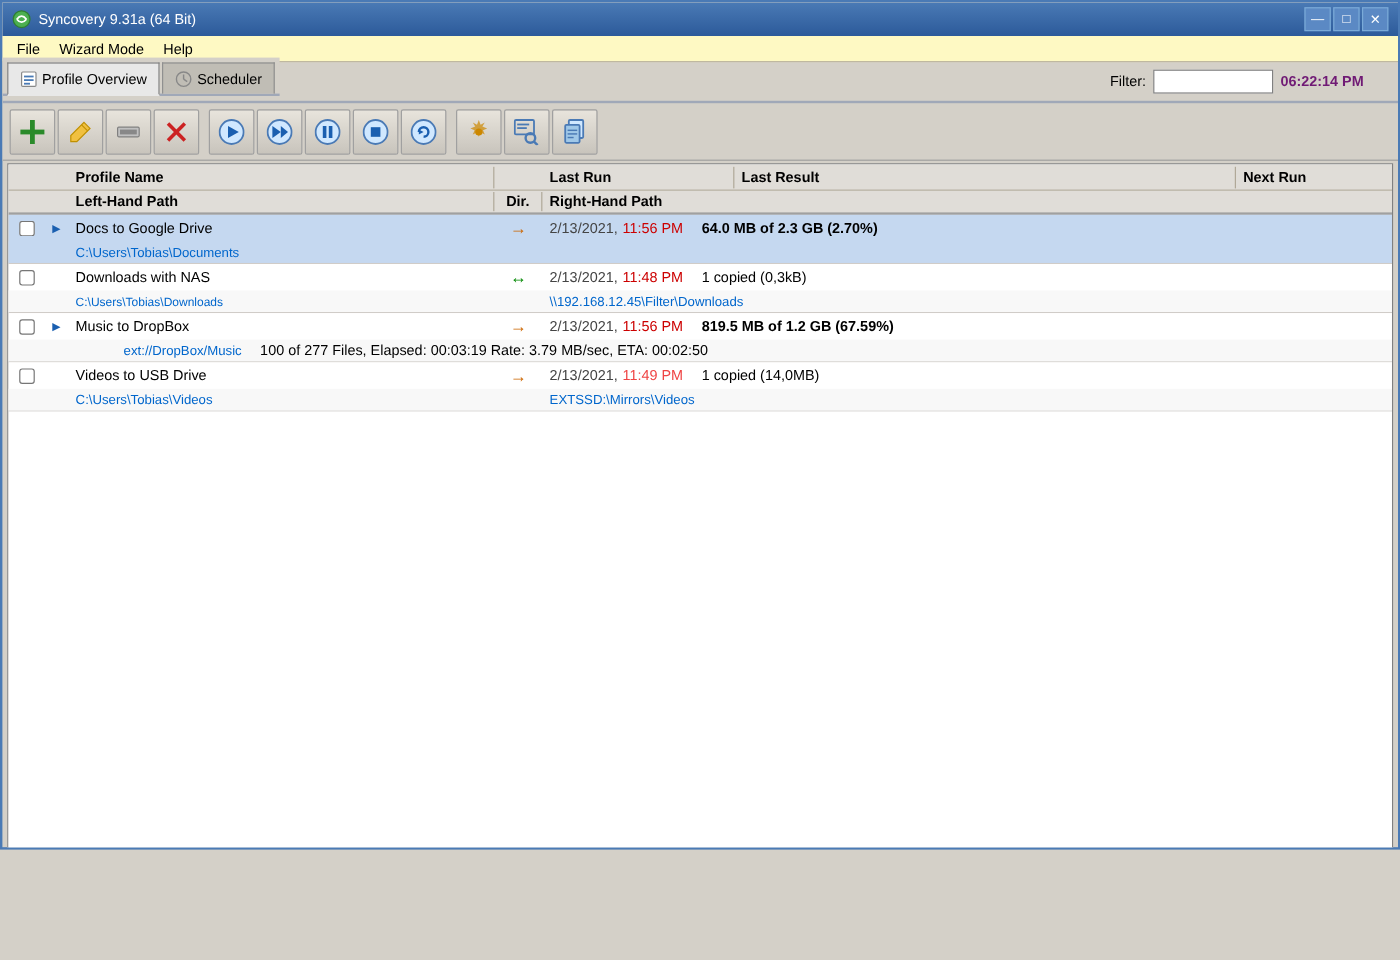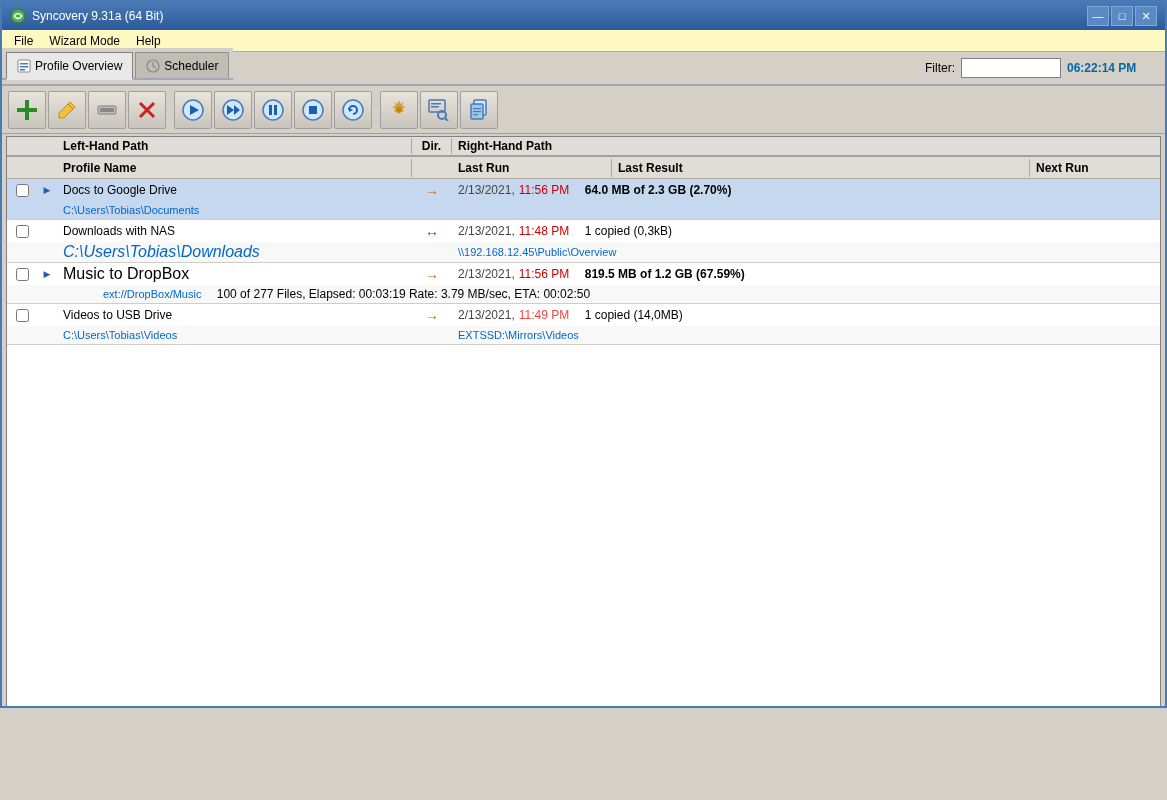--- a/index.html
+++ b/index.html
@@ -215,21 +215,21 @@
           <line x1="7" y1="3" x2="7" y2="7" stroke="#888" stroke-width="1.2"></line>
           <line x1="7" y1="7" x2="10" y2="9" stroke="#888" stroke-width="1.2"></line>
         </svg>
         <span>Scheduler</span>
       </div>
     </div>
 
     <div style="position: absolute; right: 8px; top: 6px; display: flex; align-items: center; gap: 6px;">
       <label style="font-size: 12px;">Filter:</label>
       <input type="text" id="filter-input" style="width: 100px; height: 20px; border: 1px solid rgb(128, 128, 128); background: white; padding: 0px 2px; font-size: 12px;" value="">
-      <span style="font-size: 12px; font-weight: bold; color: #0369a1; min-width: 90px;">06:22:14 PM</span>
+      <span style="font-size: 12px; font-weight: bold; color: #701a75; min-width: 90px;">06:22:14 PM</span>
     </div>
   </div>
 
   <div id="toolbar">
 
     <button class="toolbar-btn" title="Add Profile" style="font-size: 22px; color: #2a8a2a; font-weight: bold;">
       <svg width="28" height="28" viewBox="0 0 28 28">
         <rect x="12" y="4" width="4" height="20" fill="#2a8a2a"></rect>
         <rect x="4" y="12" width="20" height="4" fill="#2a8a2a"></rect>
       </svg>
@@ -318,39 +318,39 @@
         <rect x="6" y="1" width="12" height="15" rx="1" fill="#d0e8ff" stroke="#4a7ab5" stroke-width="1.5"></rect>
         <rect x="3" y="5" width="12" height="15" rx="1" fill="#a0c8e8" stroke="#4a7ab5" stroke-width="1.5"></rect>
         <rect x="5" y="9" width="8" height="1.2" fill="#4a7ab5"></rect>
         <rect x="5" y="12" width="8" height="1.2" fill="#4a7ab5"></rect>
         <rect x="5" y="15" width="5" height="1.2" fill="#4a7ab5"></rect>
       </svg>
     </button>
   </div>
 
   <div id="main" style="margin: 2px 4px; border: 1px solid #808080; background: white; overflow: hidden; height: 582px;">
-
-    <div style="background: #e0ddd8; border-bottom: 2px solid #a0a0a0; display: flex; align-items: center; height: 20px;">
-      <div style="width: 30px; flex-shrink: 0;"></div>
-      <div style="width: 20px; flex-shrink: 0;"></div>
-      <div style="width: 355px; flex-shrink: 0; padding: 1px 6px; font-size: 12px; font-weight: bold; border-right: 1px solid #b0a898;">Left-Hand Path</div>
-      <div style="width: 40px; flex-shrink: 0; padding: 1px 4px; font-size: 12px; font-weight: bold; text-align: center; border-right: 1px solid #b0a898;">Dir.</div>
-      <div style="flex: 1; padding: 1px 6px; font-size: 12px; font-weight: bold;">Right-Hand Path</div>
-    </div>
 
     <div style="background: #e0ddd8; border-bottom: 1px solid #b0a898; display: flex; align-items: center; height: 22px;">
       <div style="width: 30px; flex-shrink: 0; padding: 2px 4px;"></div>
       <div style="width: 20px; flex-shrink: 0;"></div>
       <div style="width: 355px; flex-shrink: 0; padding: 2px 6px; font-size: 12px; font-weight: bold; border-right: 1px solid #b0a898; cursor: pointer;">Profile Name</div>
       <div style="width: 40px; flex-shrink: 0; border-right: 1px solid #b0a898;"></div>
       <div style="width: 160px; flex-shrink: 0; padding: 2px 6px; font-size: 12px; font-weight: bold; border-right: 1px solid #b0a898; cursor: pointer;">Last Run</div>
       <div style="flex: 1; padding: 2px 6px; font-size: 12px; font-weight: bold; border-right: 1px solid #b0a898; cursor: pointer;">Last Result</div>
       <div style="width: 130px; flex-shrink: 0; padding: 2px 6px; font-size: 12px; font-weight: bold; cursor: pointer;">Next Run</div>
     </div>
 
+    <div style="background: #e0ddd8; border-bottom: 2px solid #a0a0a0; display: flex; align-items: center; height: 20px;">
+      <div style="width: 30px; flex-shrink: 0;"></div>
+      <div style="width: 20px; flex-shrink: 0;"></div>
+      <div style="width: 355px; flex-shrink: 0; padding: 1px 6px; font-size: 12px; font-weight: bold; border-right: 1px solid #b0a898;">Left-Hand Path</div>
+      <div style="width: 40px; flex-shrink: 0; padding: 1px 4px; font-size: 12px; font-weight: bold; text-align: center; border-right: 1px solid #b0a898;">Dir.</div>
+      <div style="flex: 1; padding: 1px 6px; font-size: 12px; font-weight: bold;">Right-Hand Path</div>
+    </div>
+
     <div class="profile-block" style="background: #c5d8f0; border-bottom: 1px solid #d0ccc8; cursor: pointer;">
       <div style="display: flex; align-items: center; min-height: 22px;">
         <div style="width: 30px; flex-shrink: 0; display: flex; align-items: center; justify-content: center;">
           <input type="checkbox" style="">
         </div>
         <div style="width: 20px; flex-shrink: 0; display: flex; align-items: center; justify-content: center;">
           <span style="color: #1a5fb0; font-size: 9px;">▶</span>
         </div>
         <div style="width: 355px; flex-shrink: 0; padding: 2px 6px; font-size: 12px; overflow: hidden; white-space: nowrap;">Docs to Google Drive</div>
         <div style="width: 40px; flex-shrink: 0; display: flex; align-items: center; justify-content: center;">
@@ -386,38 +386,38 @@
         <div style="flex: 1; display: flex; align-items: center;">
           <span style="padding: 2px 2px 2px 6px; font-size: 12px; color: #444;">2/13/2021,</span>
           <span style="padding: 2px 6px 2px 2px; font-size: 12px; color: #cc0000; width: 68px; flex-shrink: 0;">11:48 PM</span>
           <span style="font-size: 12px;">1 copied (0,3kB)</span>
         </div>
       </div>
       <div style="display: flex; align-items: center; min-height: 18px; background: #f8f8f8;">
         <div style="width: 30px; flex-shrink: 0;"></div>
         <div style="width: 20px; flex-shrink: 0;"></div>
         <div style="width: 355px; flex-shrink: 0; padding: 1px 6px;">
-          <span style="color: #0066cc; font-size: 16px; cursor: pointer; font-style: italic;">C:\Users\Tobias\Downloads</span>
+          <span style="color: #0066cc; font-size: 10px; cursor: pointer;">C:\Users\Tobias\Downloads</span>
         </div>
         <div style="width: 40px; flex-shrink: 0;"></div>
         <div style="flex: 1; padding: 1px 6px;">
-          <span style="color: #0066cc; font-size: 11px;">\\192.168.12.45\Public\Overview</span>
+          <span style="color: #0066cc; font-size: 11px;">\\192.168.12.45\Filter\Downloads</span>
         </div>
       </div>
     </div>
 
     <div class="profile-block" style="background: white; border-bottom: 1px solid #d0ccc8; cursor: pointer;">
       <div style="display: flex; align-items: center; min-height: 22px;">
         <div style="width: 30px; flex-shrink: 0; display: flex; align-items: center; justify-content: center;">
           <input type="checkbox" style="">
         </div>
         <div style="width: 20px; flex-shrink: 0; display: flex; align-items: center; justify-content: center;">
           <span style="color: #1a5fb0; font-size: 9px;">▶</span>
         </div>
-        <div style="width: 355px; flex-shrink: 0; padding: 2px 6px; font-size: 16px; overflow: hidden; white-space: nowrap;">Music to DropBox</div>
+        <div style="width: 355px; flex-shrink: 0; padding: 2px 6px; font-size: 12px; overflow: hidden; white-space: nowrap;">Music to DropBox</div>
         <div style="width: 40px; flex-shrink: 0; display: flex; align-items: center; justify-content: center;">
           <span style="color: #cc6600; font-size: 14px; font-weight: bold;">→</span>
         </div>
         <div style="flex: 1; display: flex; align-items: center;">
           <span style="padding: 2px 2px 2px 6px; font-size: 12px; color: #444;">2/13/2021,</span>
           <span style="padding: 2px 6px 2px 2px; font-size: 12px; color: #cc0000; width: 68px; flex-shrink: 0;">11:56 PM</span>
           <span style="font-size: 12px; font-weight: bold;">819.5 MB of 1.2 GB (67.59%)</span>
         </div>
       </div>
       <div style="display: flex; align-items: center; min-height: 18px; background: #f8f8f8;">

